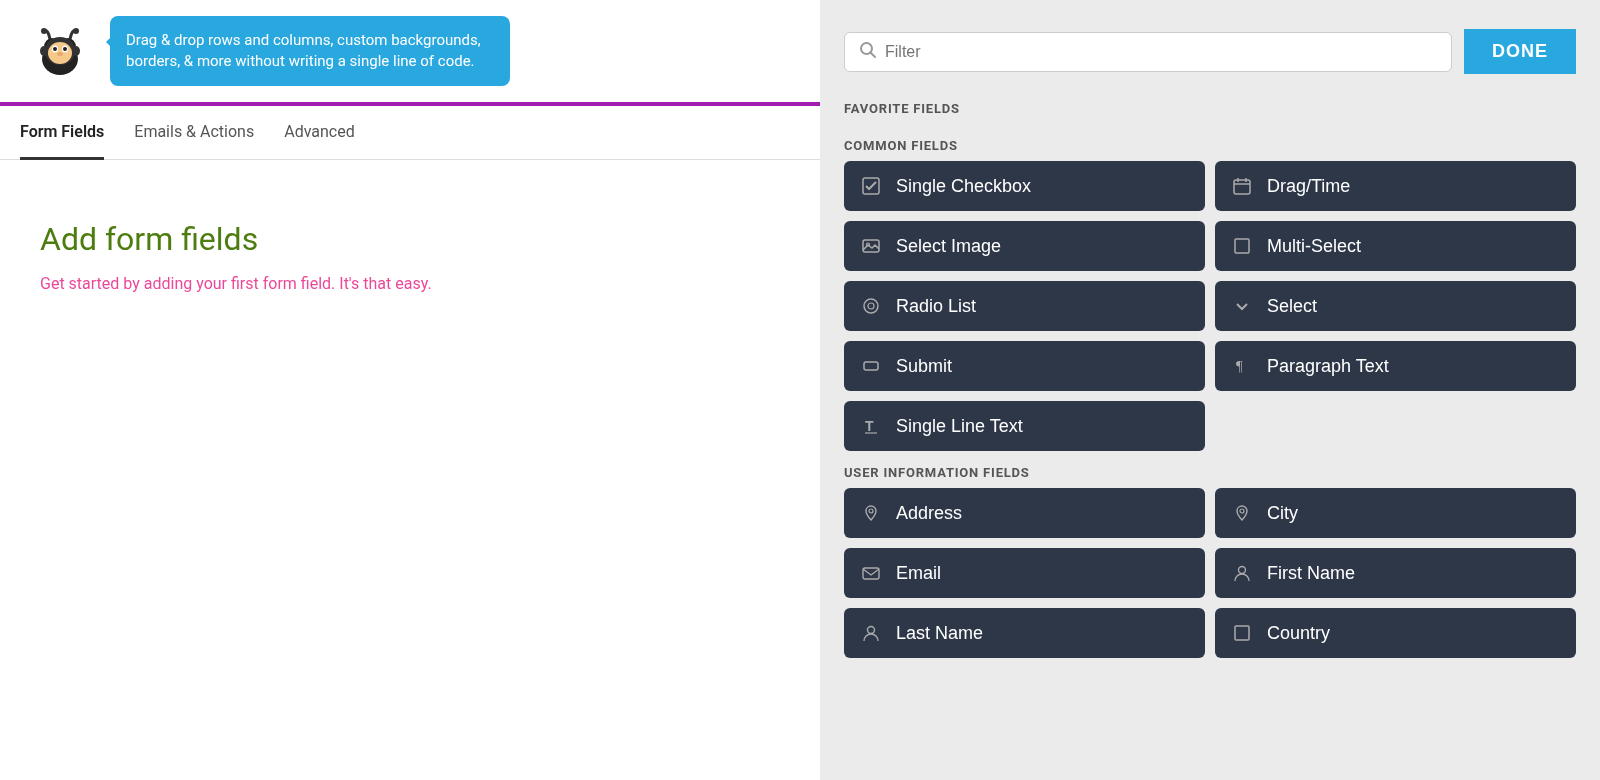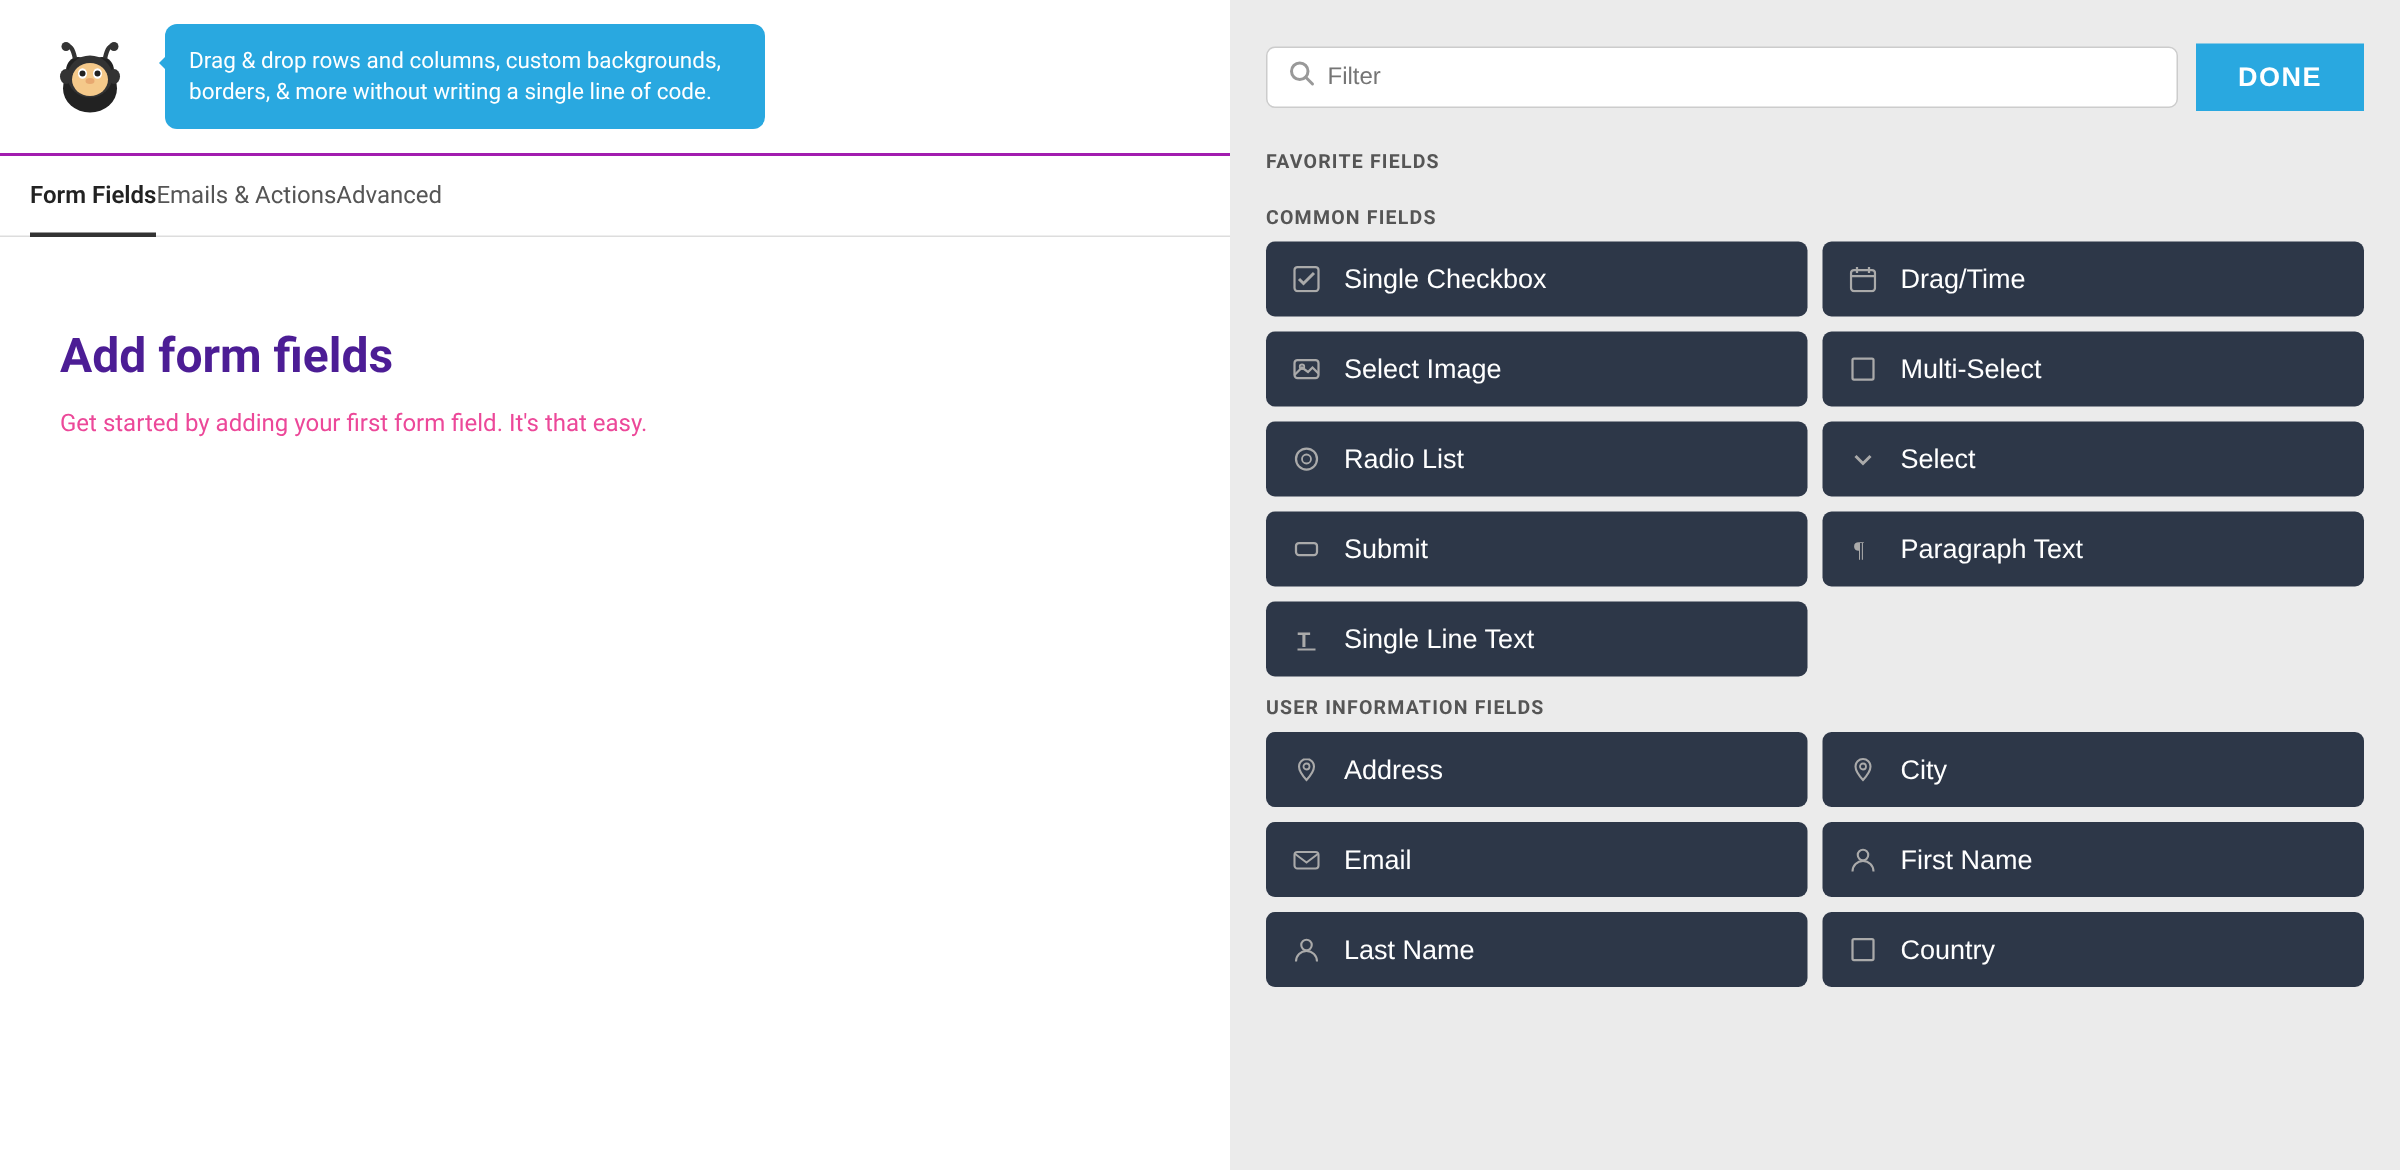--- a/index.html
+++ b/index.html
@@ -11,21 +11,21 @@
       background: #fff;
       display: flex;
       flex-direction: column;
       flex-shrink: 0;
     }
 
     .header-area {
       display: flex;
       align-items: center;
       padding: 16px 20px;
-      border-bottom: 2px solid #a21caf;
+      border-bottom: 4px solid #a21caf;
       position: relative;
     }
 
     .logo-area {
       width: 80px;
       height: 70px;
       display: flex;
       align-items: center;
       justify-content: center;
       flex-shrink: 0;
@@ -54,20 +54,21 @@
       left: -10px;
       top: 20px;
       border: 6px solid transparent;
       border-right-color: #29a8e0;
     }
 
     .tabs {
       display: flex;
       padding: 0 20px;
       border-bottom: 1px solid #ddd;
+      gap: 30px;
     }
 
     .tab {
       padding: 16px 0;
       font-size: 16px;
       color: #555;
       cursor: pointer;
       border-bottom: 3px solid transparent;
       margin-bottom: -1px;
     }
@@ -78,22 +79,22 @@
       border-bottom-color: #333;
     }
 
     .main-content {
       flex: 1;
       padding: 60px 40px;
     }
 
     .main-title {
       font-size: 32px;
-      font-weight: 700;
-      color: #4c1d95;
+      font-weight: 400;
+      color: #4d7c0f;
       margin-bottom: 16px;
     }
 
     .main-subtitle {
       font-size: 16px;
       color: #ec4899;
     }
 
     
     .right-panel {

